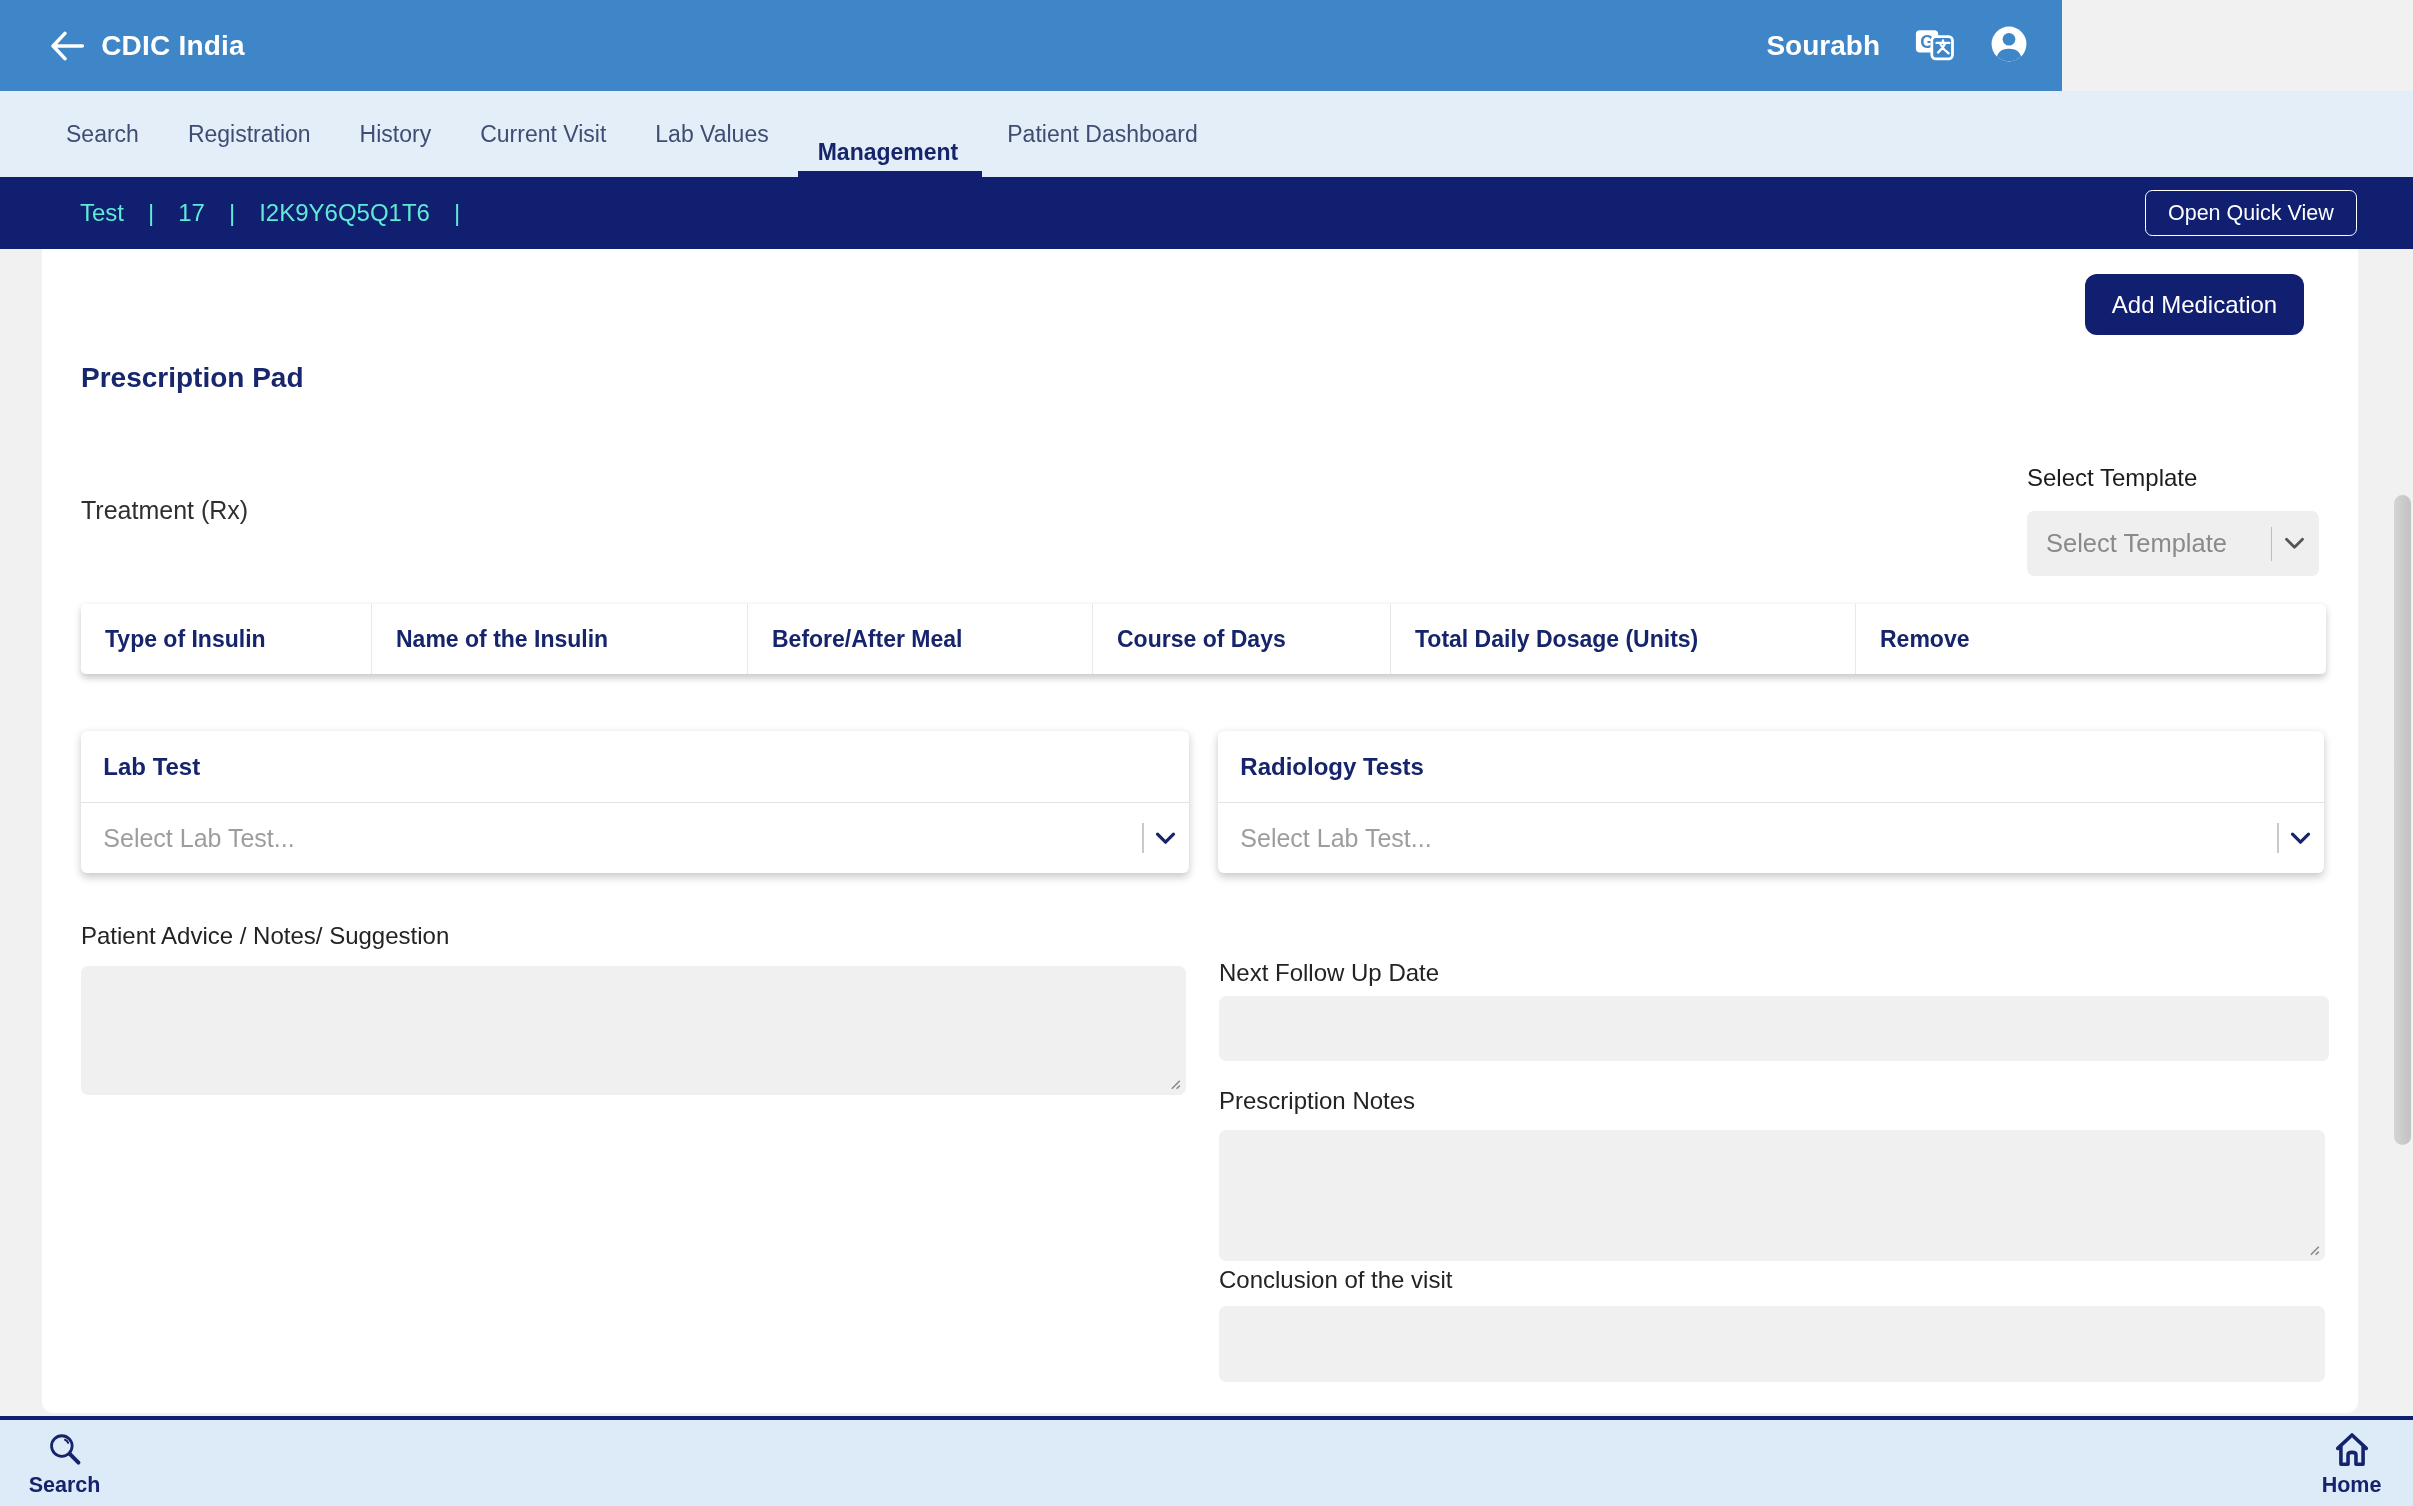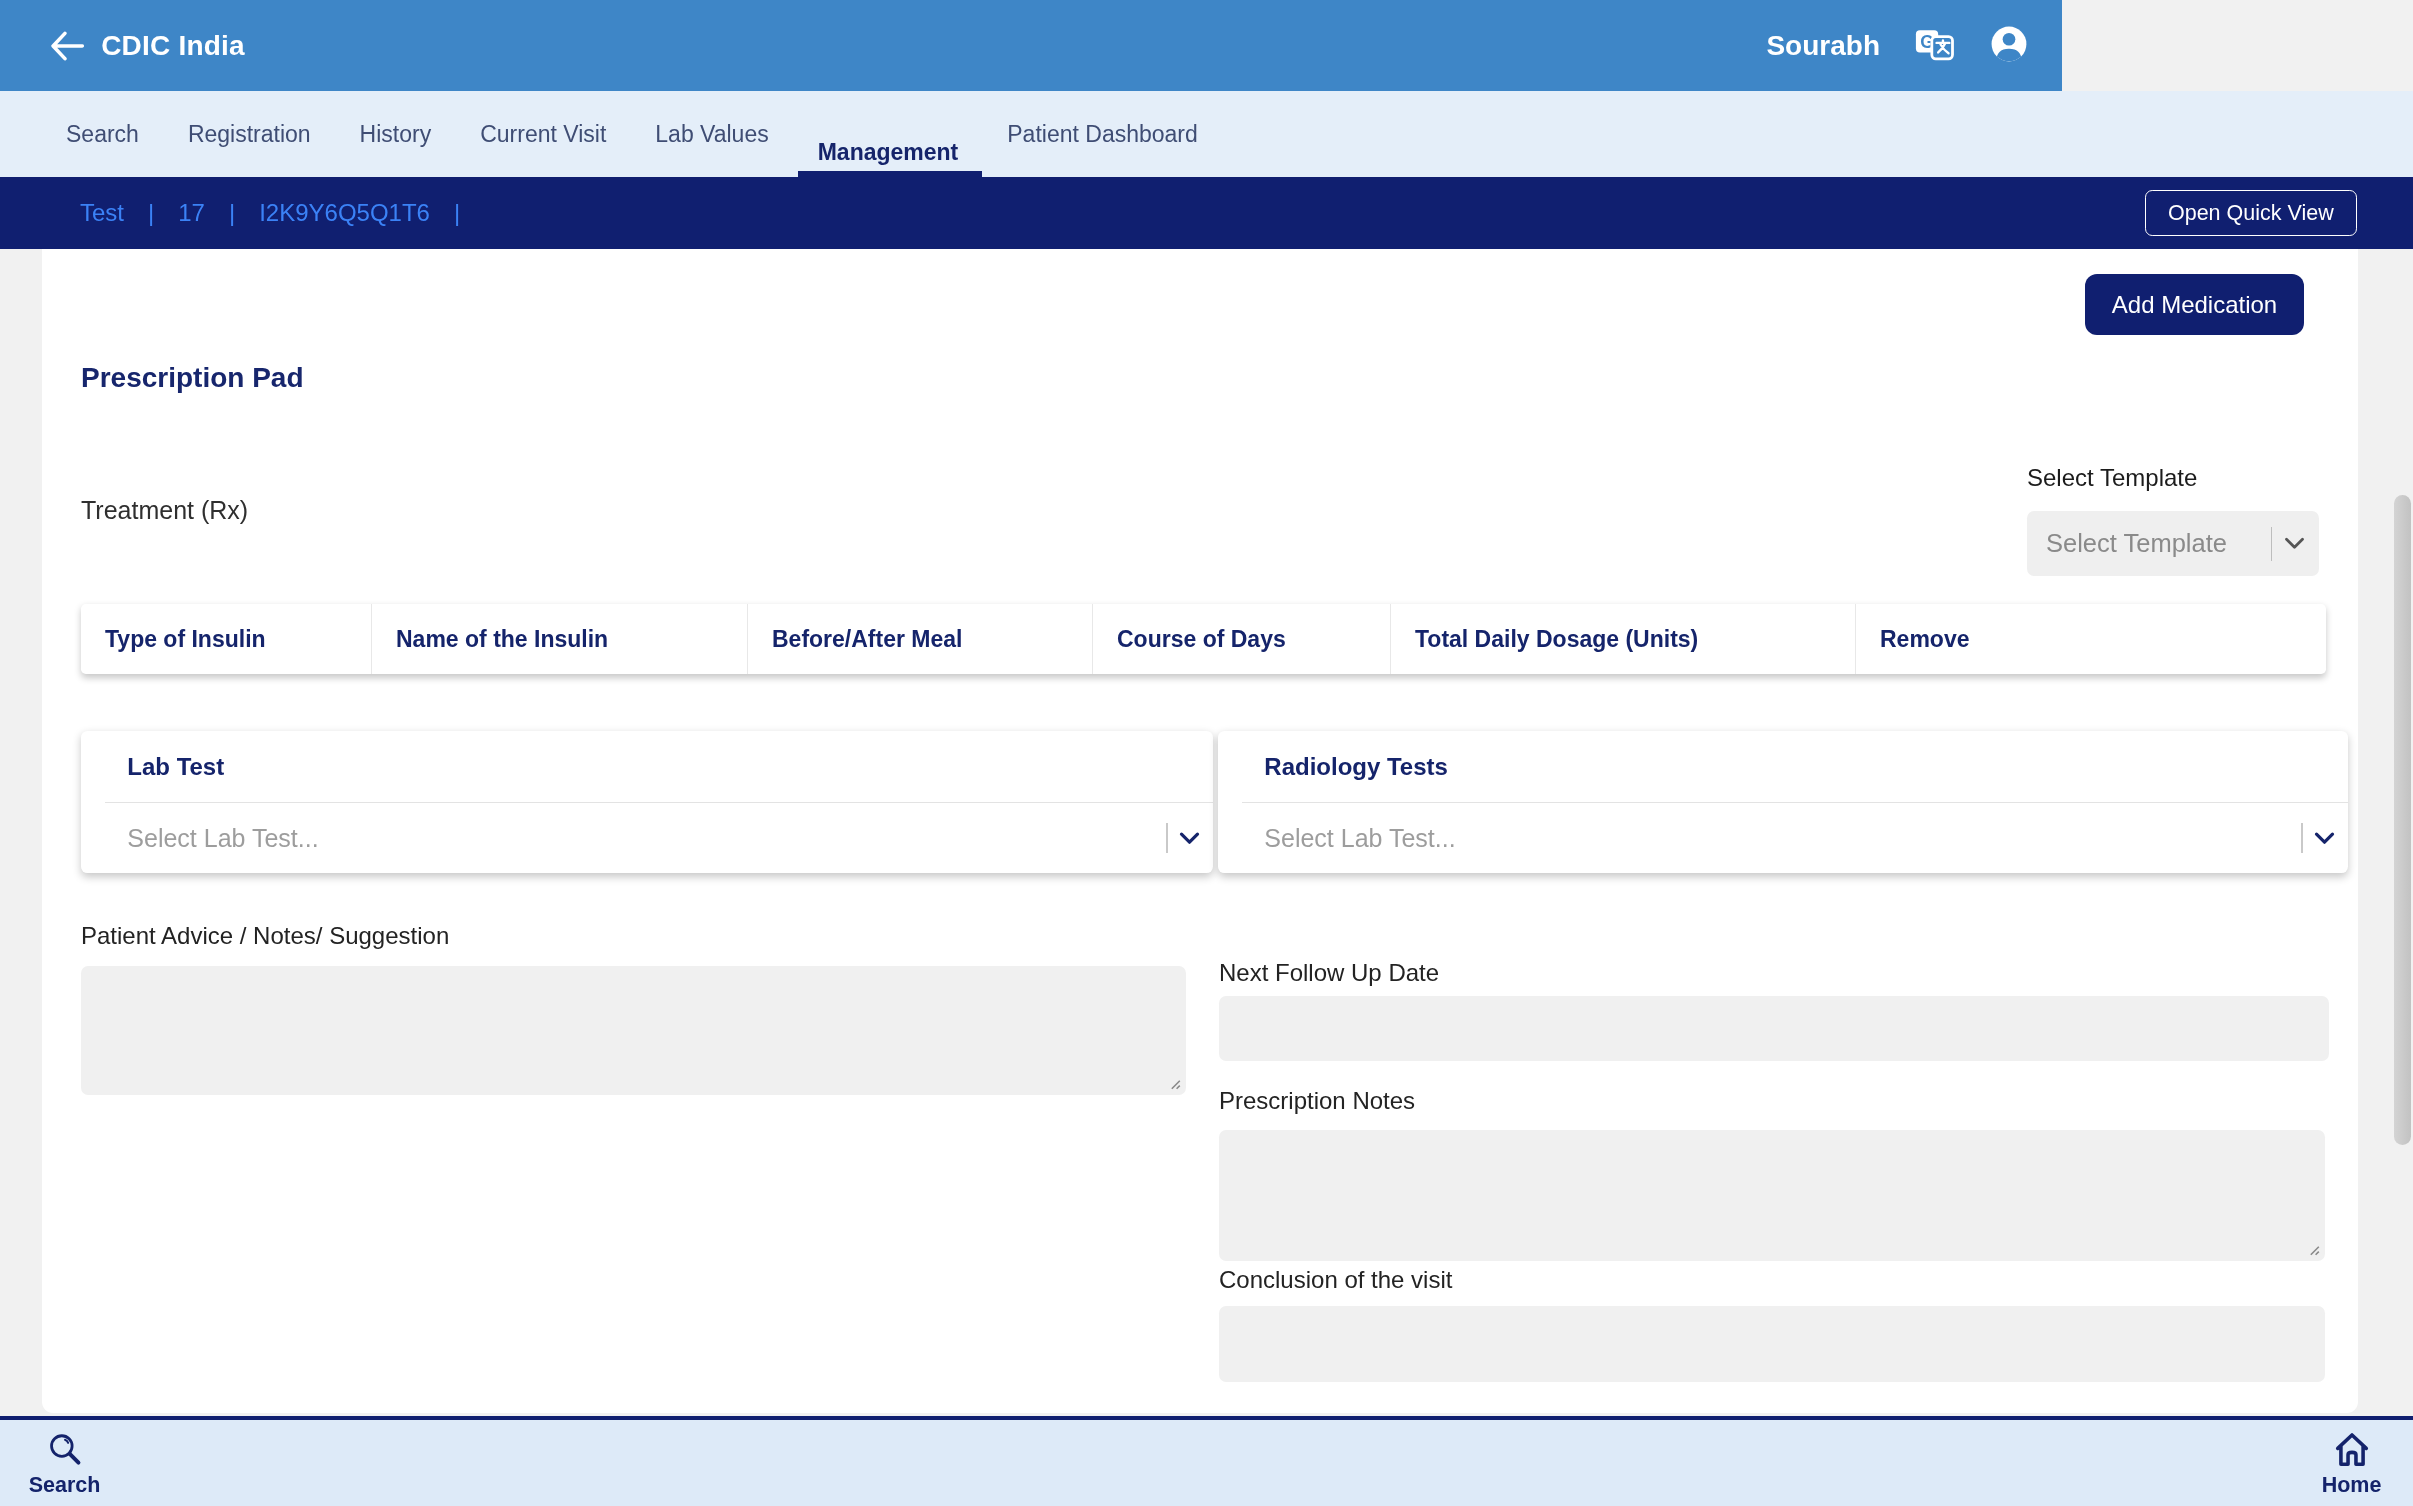--- a/index.html
+++ b/index.html
@@ -16,21 +16,21 @@
   .username{color:#fff;font-size:28px;font-weight:bold;}
 
   
   .navbar{left:0;top:91px;width:2413px;height:86px;background:#e4eef9;display:flex;align-items:stretch;padding-left:66px;gap:49px;box-sizing:border-box;}
   .tab{position:relative;display:flex;align-items:center;font-size:23px;color:#3f4d74;cursor:pointer;white-space:nowrap;}
   .tab.active{color:#15246b;font-weight:bold;margin-top:37px;}
   .tab.active::after{content:"";position:absolute;left:-20px;right:-24px;bottom:0;height:5.6px;background:#101f70;}
 
   
   .patientbar{left:0;top:177px;width:2413px;height:72px;background:#101f70;display:flex;align-items:center;box-sizing:border-box;padding:0 56px 0 80px;}
-  .pseg{color:#3b82f6;font-size:24px;margin-right:24px;white-space:nowrap;}
+  .pseg{color:#5eead4;font-size:24px;margin-right:24px;white-space:nowrap;}
   .quickview{margin-left:auto;color:#fff;font-size:21.5px;border:1.6px solid #fff;border-radius:7.2px;padding:9.6px 22.3px;cursor:pointer;background:transparent;white-space:nowrap;}
 
   
   .card{left:42px;top:249px;width:2316px;height:1164px;background:#fff;border-radius:0 0 11.2px 11.2px;}
 
   .btn-addmed{left:2085px;top:274px;width:219px;height:61px;background:#101f70;color:#fff;font-size:24px;
               border:none;border-radius:12px;display:flex;align-items:center;justify-content:center;cursor:pointer;}
   .rx-heading{left:81px;top:362px;font-size:28px;font-weight:600;color:#17266d;}
   .treatment-label{left:81px;top:496px;font-size:25px;color:#2f2f2f;}
 
@@ -42,21 +42,21 @@
   .vsep.short{height:30px;background:#c9c9c9;}
 
   
   .rx-table{left:81px;top:604px;width:2245px;height:70px;display:flex;background:#fff;border-radius:4.8px;
             box-shadow:0 3.2px 7.2px rgba(0,0,0,.22);}
   .rx-th{display:flex;align-items:center;box-sizing:border-box;padding-left:24px;font-size:23px;font-weight:600;color:#15246b;
          border-right:1.6px solid #e8e8e8;white-space:nowrap;overflow:hidden;}
   .rx-th:last-child{border-right:none;}
 
   
-  .sel-card{background:#fff;border-radius:6.4px;box-shadow:0 3.2px 8px rgba(0,0,0,.22);padding-left:24px;}
+  .sel-card{background:#fff;border-radius:6.4px;box-shadow:0 3.2px 8px rgba(0,0,0,.22);}
   .sel-card .sc-title{height:72px;display:flex;align-items:center;padding-left:22.3px;font-size:24px;font-weight:600;color:#15246b;
                       border-bottom:1.6px solid #e3e3e3;box-sizing:border-box;}
   .sel-card .sc-select{height:70px;display:flex;align-items:center;box-sizing:border-box;padding:0 12.8px 0 22.3px;cursor:pointer;}
   .sel-card .sc-ph{font-size:25px;color:#9d9d9d;flex:1;}
   .labtest-card{left:81px;top:731px;width:1108px;}
   .radiology-card{left:1218px;top:731px;width:1106px;}
 
   
   .form-label{font-size:24px;color:#232323;}
   .gray-box{background:#f0f0f0;border-radius:7.2px;position:absolute;}

